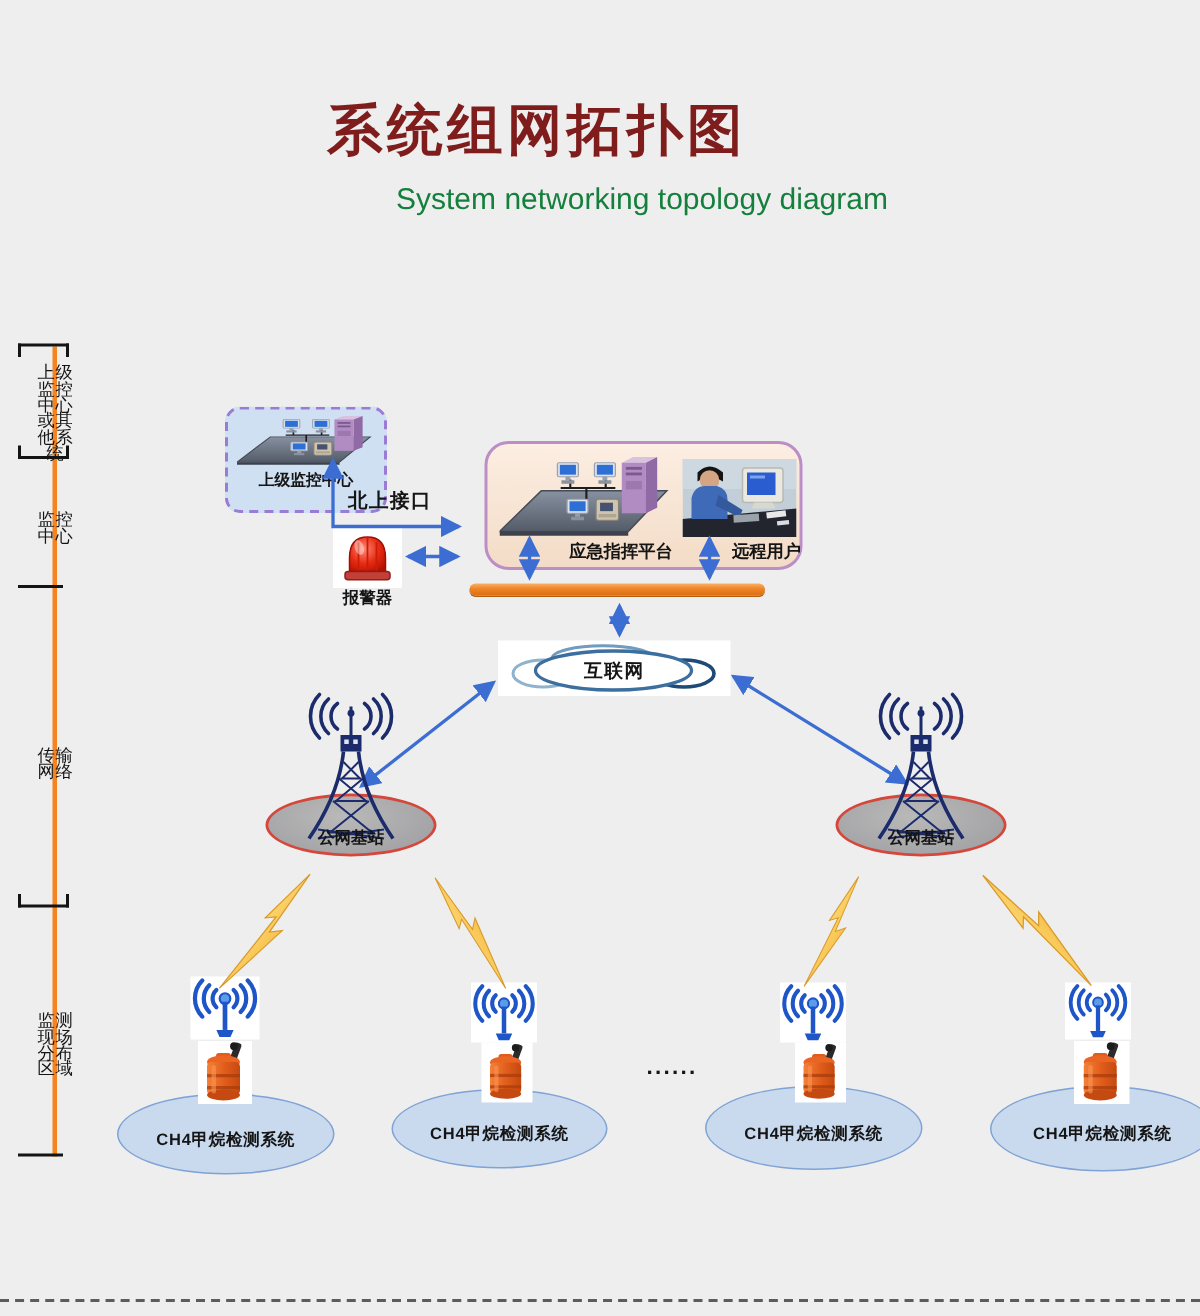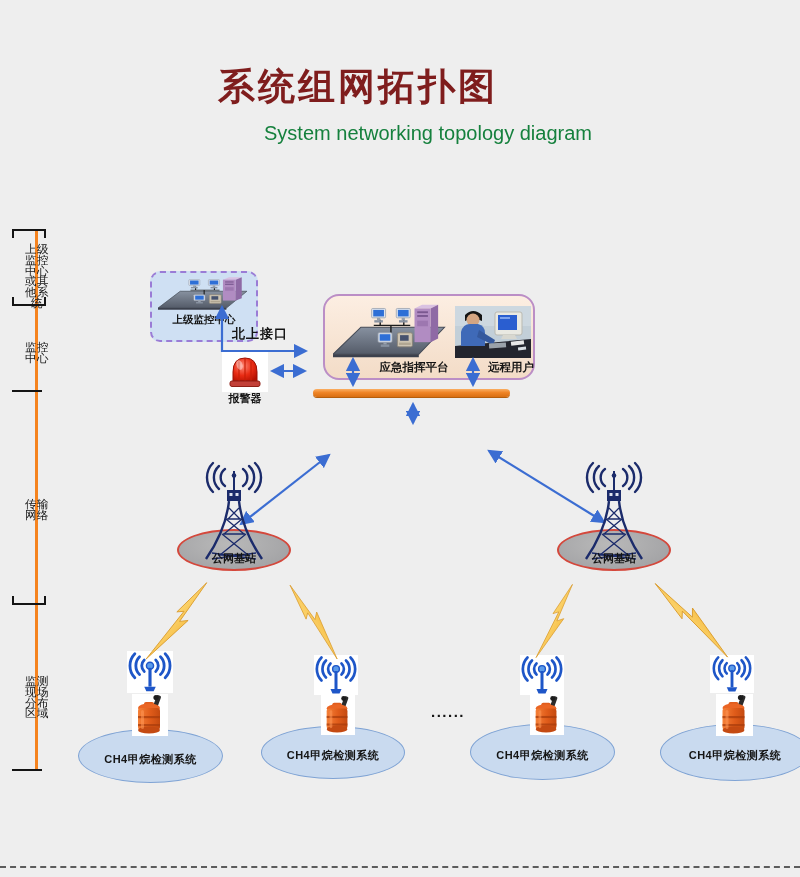--- a/index.html
+++ b/index.html
@@ -117,20 +117,30 @@
       <path d="M11,29 L11,20 Q11,6 23,6 Q35,6 35,20 L35,29 Z" fill="url(#redg)" stroke="#9c1005" stroke-width="1"></path>
       <path d="M17,9.5 V29 M23,6 V29 M29,9.5 V29" stroke="#c81e08" stroke-width="1.2" fill="none"></path>
       <ellipse cx="17.5" cy="13" rx="3" ry="5" fill="#ffffff" opacity=".4" transform="rotate(-18 17.5 13)"></ellipse>
       <rect x="8" y="29" width="30" height="5.5" rx="2" fill="#c24038" stroke="#8e1f16" stroke-width="1"></rect>
     </svg>
   </div>
   <div class="abs node-label" style="left:218px;top:391px;width:54px;font-size:11px">报警器</div>
 
   <div class="abs orange-bar"></div>
 
+  <div class="abs cloud-box">
+    <svg width="155" height="37" viewBox="0 0 155 37">
+      <ellipse cx="30" cy="22" rx="20" ry="9" fill="#fff" stroke="#8fb3cc" stroke-width="2"></ellipse>
+      <ellipse cx="124" cy="22" rx="20" ry="9" fill="#fff" stroke="#1d4a78" stroke-width="2.4"></ellipse>
+      <ellipse cx="70" cy="12" rx="34" ry="8.5" fill="#fff" stroke="#6f9cbf" stroke-width="2"></ellipse>
+      <ellipse cx="77" cy="20" rx="52" ry="13" fill="#fff" stroke="#3c6e9e" stroke-width="2.2"></ellipse>
+      <ellipse cx="77" cy="20" rx="45" ry="10.5" fill="#fff"></ellipse>
+    </svg>
+    <div class="abs node-label" style="left:0;top:12px;width:155px;font-size:12.5px;letter-spacing:1px">互联网</div>
+  </div>
 
   <div class="abs station-ellipse" style="left:177px;top:529px"></div>
   <div class="abs station-ellipse" style="left:557px;top:529px"></div>
   <div class="abs node-label" style="left:192px;top:551px;width:84px;font-size:11px">公网基站</div>
   <div class="abs node-label" style="left:572px;top:551px;width:84px;font-size:11px">公网基站</div>
 
   <div class="abs white-card" style="left:127px;top:651px;width:46px;height:42px">
     <svg width="46" height="42" viewBox="0 0 44 40">
         <use href="#antenna"></use>
       </svg>

